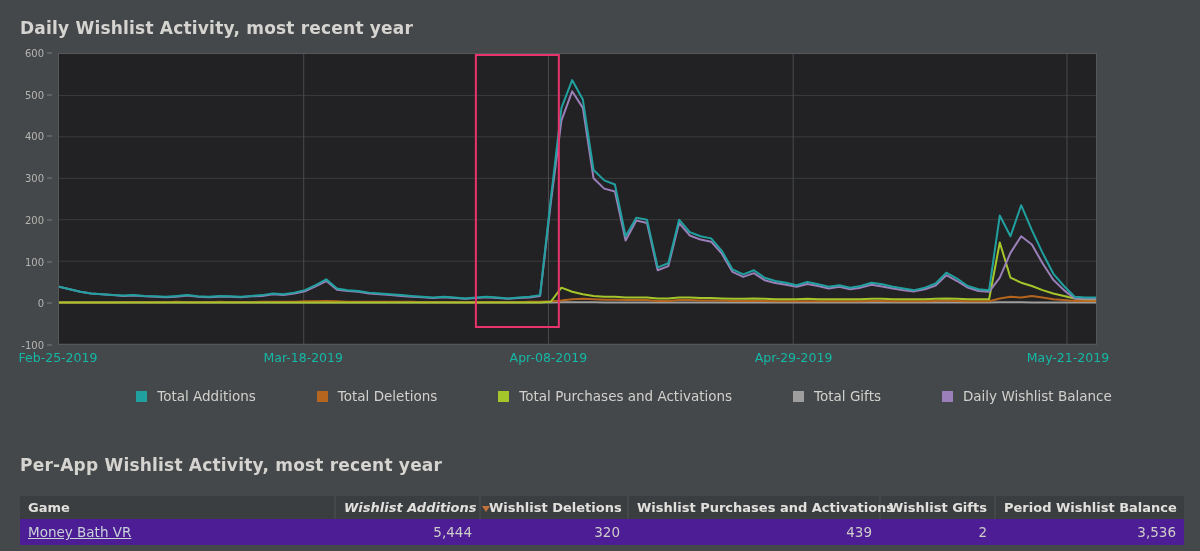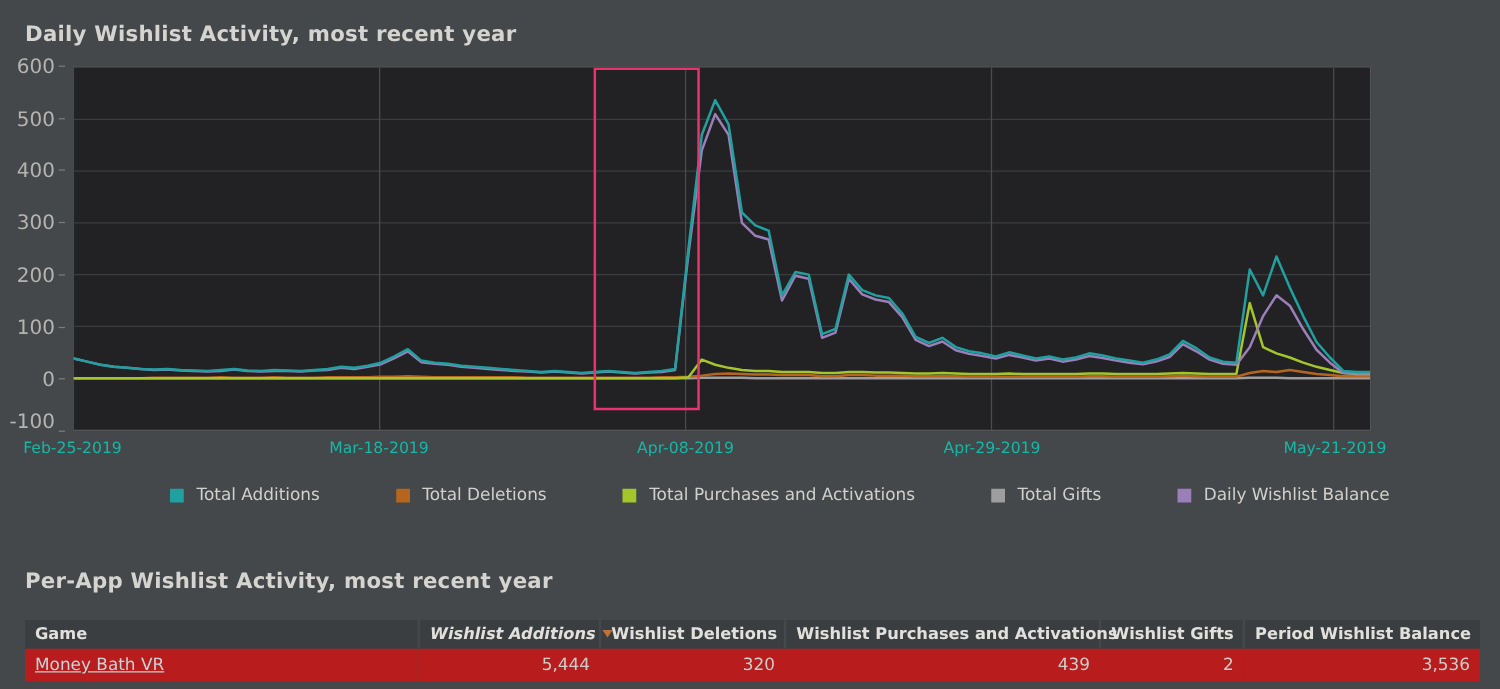--- a/index.html
+++ b/index.html
@@ -60,21 +60,21 @@
     left: 0;
     top: 13px;
     width: 52px;
     height: 292px;
   }
   .y-tick {
     position: absolute;
     right: 8px;
     transform: translateY(-50%);
     color: #b6b4b0;
-    font-size: 16px;
+    font-size: 10px;
     text-align: right;
     white-space: nowrap;
   }
   .y-tick-mark {
     position: absolute;
     right: 0px;
     width: 5px;
     height: 1px;
     background: #7a7c7c;
     transform: translateY(-50%);
@@ -161,21 +161,21 @@
     border-left: 4.5px solid transparent;
     border-right: 4.5px solid transparent;
     border-top: 6px solid #c0713a;
     vertical-align: middle;
   }
   table.wl td {
     color: #cfcdc9;
     font-size: 13.5px;
     padding: 5px 8px;
     text-align: right;
-    background: #b91c1c;
+    background: #4c1d95;
     white-space: nowrap;
     box-sizing: border-box;
   }
   table.wl td.left { text-align: left; }
   .game-link {
     color: #c9d3d8;
     text-decoration: underline;
     cursor: pointer;
   }
 </style>
@@ -196,21 +196,21 @@
         <div class="y-tick" style="top: 83.4286px;">400</div>
         <div class="y-tick-mark" style="top: 83.4286px;"></div>
         <div class="y-tick" style="top: 125.143px;">300</div>
         <div class="y-tick-mark" style="top: 125.143px;"></div>
         <div class="y-tick" style="top: 166.857px;">200</div>
         <div class="y-tick-mark" style="top: 166.857px;"></div>
         <div class="y-tick" style="top: 208.571px;">100</div>
         <div class="y-tick-mark" style="top: 208.571px;"></div>
         <div class="y-tick" style="top: 250.286px;">0</div>
         <div class="y-tick-mark" style="top: 250.286px;"></div>
-        <div class="y-tick" style="top: 284px;">-100</div>
+        <div class="y-tick" style="top: 292px;">-100</div>
         <div class="y-tick-mark" style="top: 292px;"></div>
       </div>
 
     <div class="plot-frame">
       <svg class="plot-svg" id="plot-svg" viewBox="0 0 1039 292" preserveAspectRatio="none">
           <line x1="0" x2="1039" y1="41.71428571428572" y2="41.71428571428572" stroke="#3a3c3e" stroke-width="1"></line>
           <line x1="0" x2="1039" y1="83.42857142857142" y2="83.42857142857142" stroke="#3a3c3e" stroke-width="1"></line>
           <line x1="0" x2="1039" y1="125.14285714285714" y2="125.14285714285714" stroke="#3a3c3e" stroke-width="1"></line>
           <line x1="0" x2="1039" y1="166.85714285714286" y2="166.85714285714286" stroke="#3a3c3e" stroke-width="1"></line>
           <line x1="0" x2="1039" y1="208.57142857142856" y2="208.57142857142856" stroke="#3a3c3e" stroke-width="1"></line>

